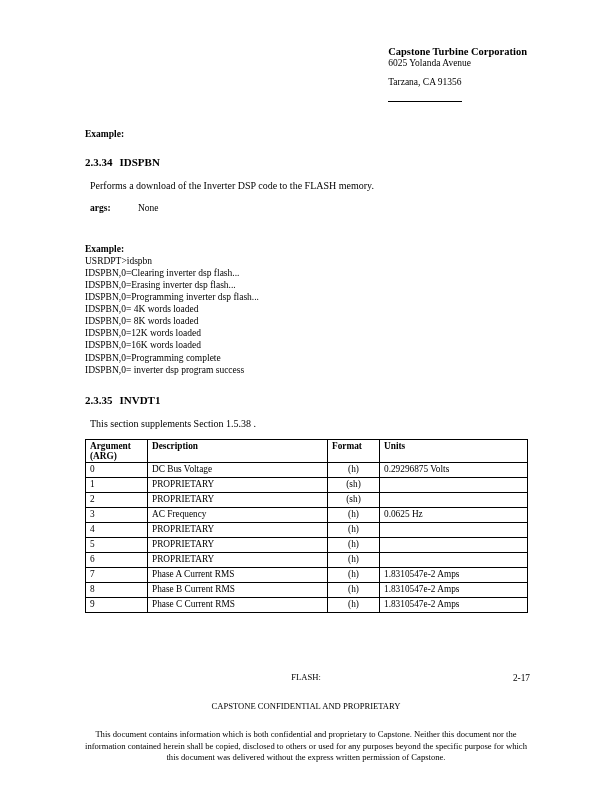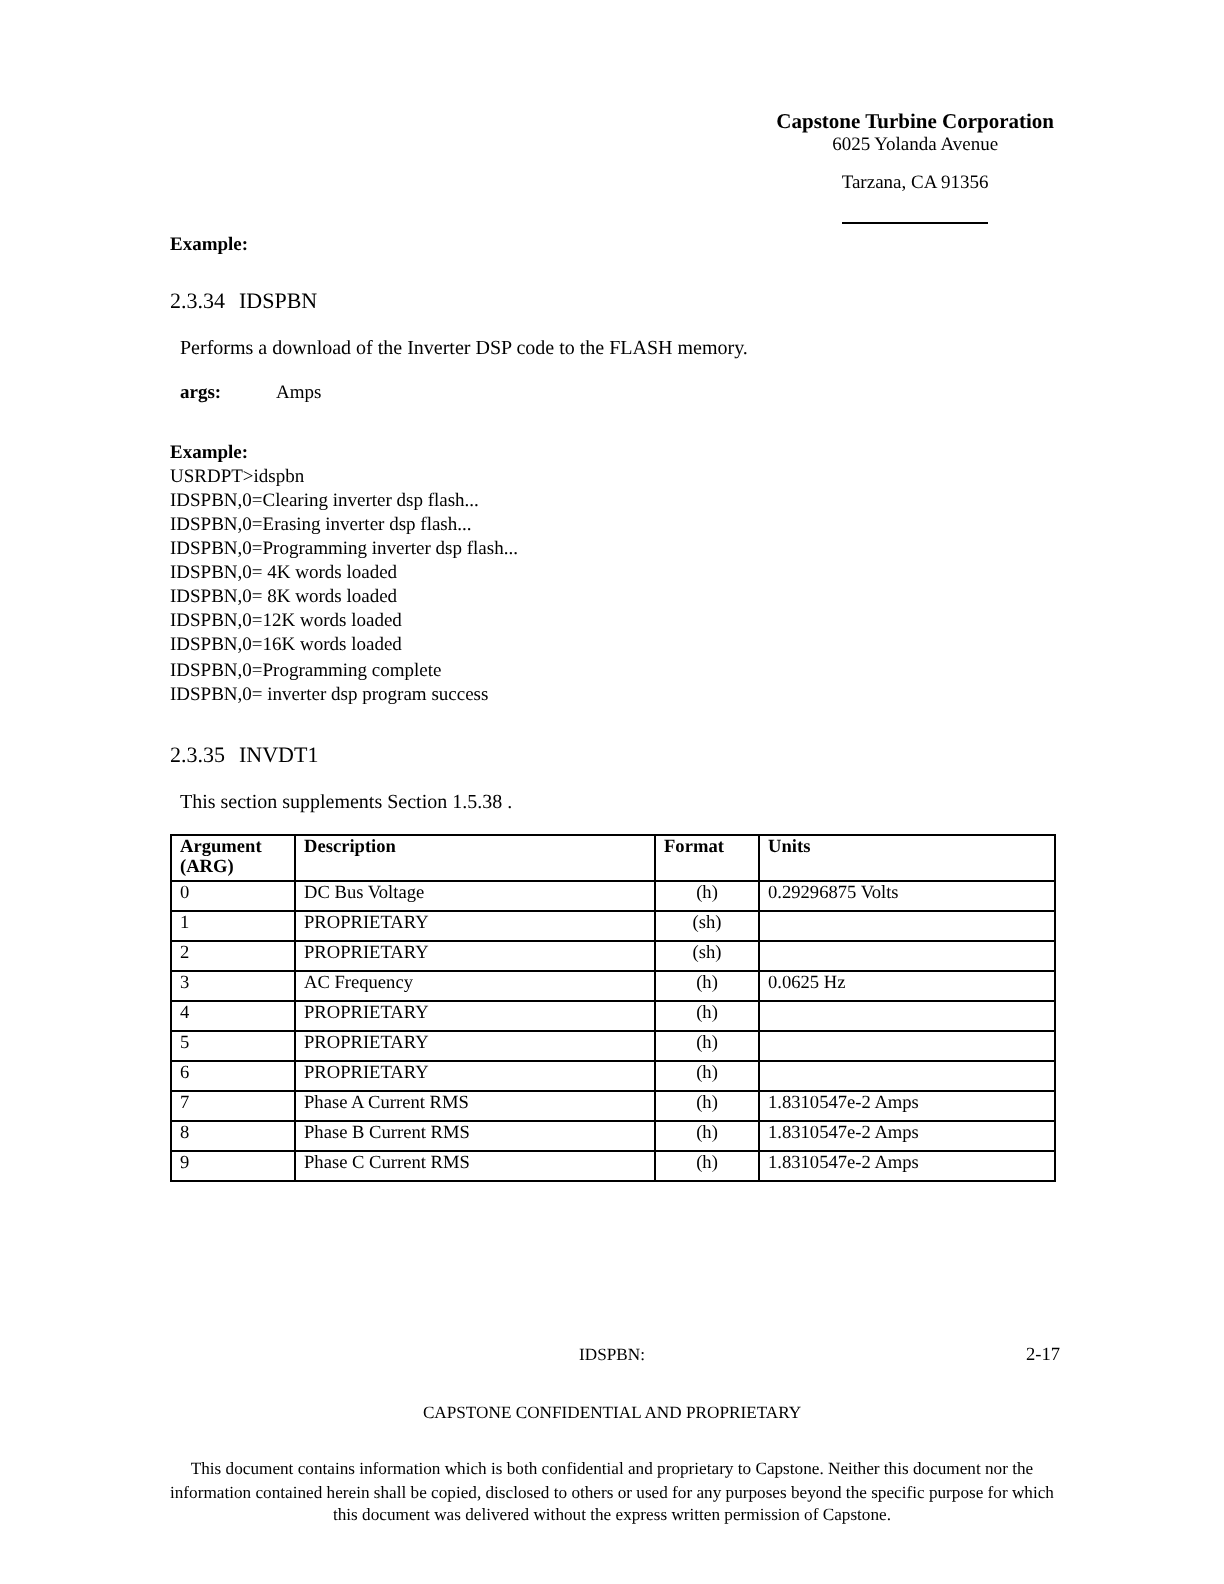--- a/index.html
+++ b/index.html
@@ -47,22 +47,22 @@
     left: 58px;
     top: 26px;
     font-family: "Liberation Serif", serif;
     font-size: 22px;
     letter-spacing: 0.2px;
     color: #000;
   }
   .company-block {
     position: absolute;
     right: 0;
-    top: 17px;
-    text-align: center;
+    top: 7px;
+    text-align: left;
     line-height: 1.25;
   }
   .company-name {
     font-family: "Liberation Serif", serif;
     font-weight: bold;
     font-size: 10.5px;
   }
   .company-addr {
     font-family: "Liberation Serif", serif;
     font-size: 9.5px;
@@ -79,32 +79,32 @@
   .content {
     position: absolute;
     left: 85px;
     top: 114px;
     width: 442px;
   }
   .label-bold {
     font-weight: bold;
     font-size: 9.5px;
     font-family: "Liberation Serif", serif;
-    margin: 4px 0 1px 0;
+    margin: 15px 0 1px 0;
   }
   .mono {
     font-family: "Liberation Mono", monospace;
     font-size: 9.2px;
     line-height: 1.25;
     white-space: pre;
     margin: 0;
   }
   .h3 {
     font-family: "Liberation Serif", serif;
-    font-weight: normal;
+    font-weight: bold;
     font-size: 11px;
     margin: 0;
   }
   .h3 .num { margin-right: 7px; }
   .para {
     font-family: "Liberation Serif", serif;
     font-size: 10px;
     margin: 0;
     padding-left: 5px;
   }
@@ -206,21 +206,21 @@
       <span class="num">2.3.34</span><span>IDSPBN</span>
     </div>
 
     <div class="sp-1"></div>
 
     <div class="para">Performs a download of the Inverter DSP code to the FLASH memory.</div>
 
     <div class="sp-1"></div>
 
     <div class="args-row">
-      <span class="k">args:</span><span>Amps</span>
+      <span class="k">args:</span><span>None</span>
     </div>
 
     <div class="sp-2"></div>
 
     <div class="label-bold">Example:</div>
     <div class="serif-list">USRDPT&gt;idspbn
 IDSPBN,0=Clearing inverter dsp flash...
 IDSPBN,0=Erasing inverter dsp flash...
 IDSPBN,0=Programming inverter dsp flash...
 IDSPBN,0= 4K words loaded
@@ -323,18 +323,18 @@
         </tr>
       </tbody>
     </table>
 
 
   </div>
 
   <div class="page-num">2-17</div>
 
   <div class="footer">
-    <p class="notice">IDSPBN:</p>
+    <p class="notice">FLASH:</p>
     <p class="conf">CAPSTONE CONFIDENTIAL AND PROPRIETARY</p>
     <p class="body">This document contains information which is both confidential and proprietary to Capstone.  Neither this document nor the information contained herein shall be copied, disclosed to others or used for any purposes beyond the specific purpose for which this document was delivered without the express written permission of Capstone.</p>
   </div>
 
 </div>
 
 </body></html>

